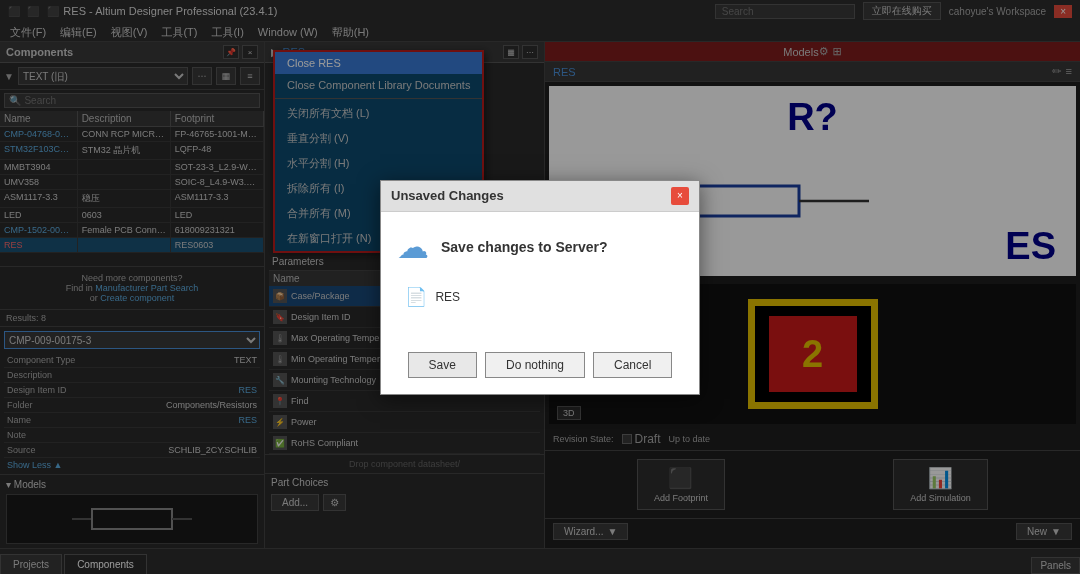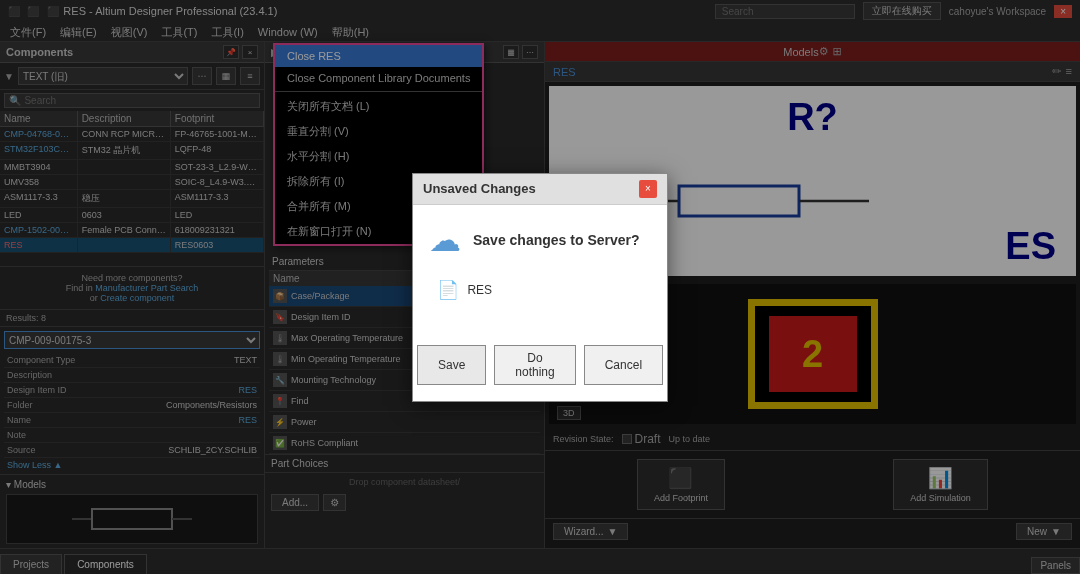--- a/index.html
+++ b/index.html
@@ -68,21 +68,21 @@
     
     .bottom-tabs { height: 26px; background: #2d2d2d; display: flex; align-items: flex-end; border-top: 1px solid #444; }
     .btab { padding: 4px 12px; background: #3a3a3a; border: 1px solid #555; border-bottom: none; color: #ccc; font-size: 10px; cursor: pointer; margin-right: 2px; }
     .btab.active { background: #2b2b2b; color: #fff; }
 
     
     .middle-panel { width: 280px; background: #2b2b2b; border-right: 1px solid #444; position: relative; }
     .middle-header { background: #383838; padding: 3px 6px; display: flex; align-items: center; justify-content: space-between; border-bottom: 1px solid #555; }
 
     
-    .context-menu { position: absolute; top: 1px; left: 8px; background: #000000; border: 2px solid #ec4899; z-index: 100; min-width: 200px; box-shadow: 2px 2px 8px rgba(0,0,0,0.5); }
+    .context-menu { position: absolute; top: 8px; left: 8px; background: #0c4a6e; border: 2px solid #b91c1c; z-index: 100; min-width: 200px; box-shadow: 2px 2px 8px rgba(0,0,0,0.5); }
     .ctx-item { padding: 5px 12px; color: #ccc; font-size: 11px; cursor: pointer; }
     .ctx-item.highlight { background: #3a7bd5; color: white; }
     .ctx-divider { height: 1px; background: #555; margin: 2px 0; }
     .params-title { color: #ccc; font-size: 10px; padding: 3px; border-bottom: 1px solid #444; }
     .params-table-header { display: grid; grid-template-columns: 1.5fr 1fr; background: #383838; }
     .params-th { padding: 2px 4px; color: #bbb; font-size: 10px; border-right: 1px solid #555; }
     .params-row { display: flex; align-items: center; padding: 3px 4px; border-bottom: 1px solid #3a3a3a; }
     .params-row.highlight { background: #1a4a7a; }
     .param-icon { width: 14px; height: 14px; background: #555; margin-right: 4px; display: flex; align-items: center; justify-content: center; font-size: 8px; color: #aaa; }
     .param-name { color: #ccc; font-size: 9px; flex: 1; }
@@ -108,21 +108,21 @@
     .action-btn { display: flex; flex-direction: column; align-items: center; gap: 3px; background: #2d2d2d; border: 1px solid #555; color: #ccc; padding: 6px 16px; cursor: pointer; font-size: 9px; }
     .action-icon { font-size: 20px; color: #888; }
 
     .bottom-action-row { display: flex; justify-content: space-between; padding: 4px 8px; }
     .wizard-btn { background: #3a3a3a; border: 1px solid #555; color: #ccc; padding: 2px 10px; font-size: 10px; cursor: pointer; display: flex; align-items: center; gap: 4px; justify-content: flex-end; }
     .new-btn { background: #3a3a3a; border: 1px solid #555; color: #ccc; padding: 2px 10px; font-size: 10px; cursor: pointer; display: flex; align-items: center; gap: 4px; }
     .panels-btn { background: #3a3a3a; border: 1px solid #555; color: #ccc; padding: 2px 8px; font-size: 10px; cursor: pointer; position: absolute; bottom: 0; right: 0; }
 
     
     .overlay { position: absolute; top: 0; left: 0; width: 100%; height: 100%; background: rgba(0,0,0,0.4); z-index: 200; display: flex; align-items: center; justify-content: center; }
-    .dialog { background: #f0f0f0; border: 1px solid #888; width: 256px; box-shadow: 0 4px 20px rgba(0,0,0,0.5); }
+    .dialog { background: #f0f0f0; border: 1px solid #888; width: 320px; box-shadow: 0 4px 20px rgba(0,0,0,0.5); }
     .dialog-header { background: #e0e0e0; padding: 6px 10px; display: flex; align-items: center; justify-content: space-between; border-bottom: 1px solid #ccc; }
     .dialog-title { font-size: 13px; color: #333; font-weight: bold; }
     .dialog-close { background: #e74c3c; border: none; color: white; width: 18px; height: 18px; cursor: pointer; font-size: 10px; display: flex; align-items: center; justify-content: center; border-radius: 2px; }
     .dialog-body { padding: 16px; background: white; }
     .dialog-icon-row { display: flex; align-items: center; gap: 12px; margin-bottom: 16px; }
     .dialog-cloud-icon { font-size: 32px; color: #5b9bd5; }
     .dialog-message { font-size: 14px; color: #333; font-weight: 700; }
     .dialog-item-row { display: flex; align-items: center; gap: 8px; margin-bottom: 16px; padding: 4px 8px; }
     .dialog-item-icon { font-size: 18px; color: #5b9bd5; }
     .dialog-item-name { font-size: 12px; color: #333; }
@@ -364,24 +364,24 @@
         <span class="param-name">Power</span>
         <span class="param-val"></span>
       </div>
       <div class="params-row">
         <span class="param-icon">✅</span>
         <span class="param-name">RoHS Compliant</span>
         <span class="param-val"></span>
       </div>
     </div>
 
+    <div style="padding:4px;border-top:1px solid #444;color:#666;font-size:9px;text-align:center;">Drop component datasheet/</div>
     <div style="padding:3px 6px;color:#ccc;font-size:10px;border-top:1px solid #444;display:flex;justify-content:space-between;align-items:center;">
       <span>Part Choices</span>
     </div>
-    <div style="padding:4px;border-top:1px solid #444;color:#666;font-size:9px;text-align:center;">Drop component datasheet/</div>
     <div style="padding:3px 6px;display:flex;gap:4px;">
       <button style="background:#3a3a3a;border:1px solid #555;color:#ccc;padding:2px 10px;font-size:10px;cursor:pointer;">Add...</button>
       <button style="background:#3a3a3a;border:1px solid #555;color:#ccc;padding:2px 6px;font-size:10px;cursor:pointer;">⚙</button>
     </div>
   </div>
 
   <div class="right-panel">
     <div class="models-header">
       <span class="models-header-title">Models</span>
       <div style="display:flex;gap:4px;">

